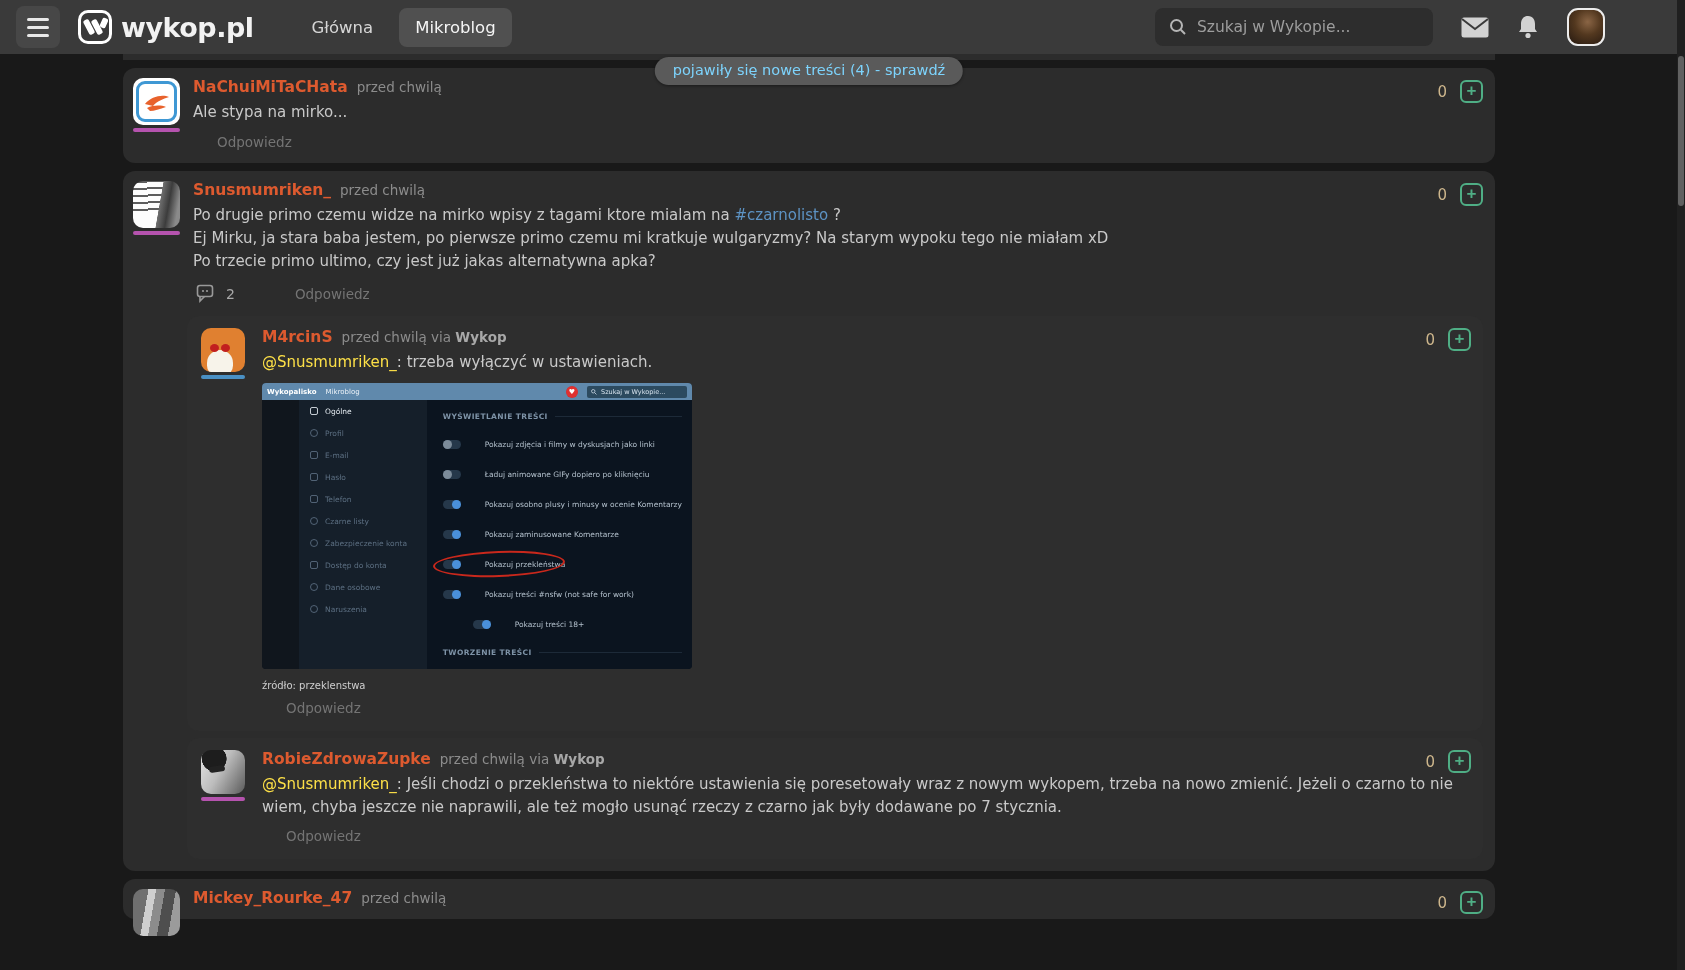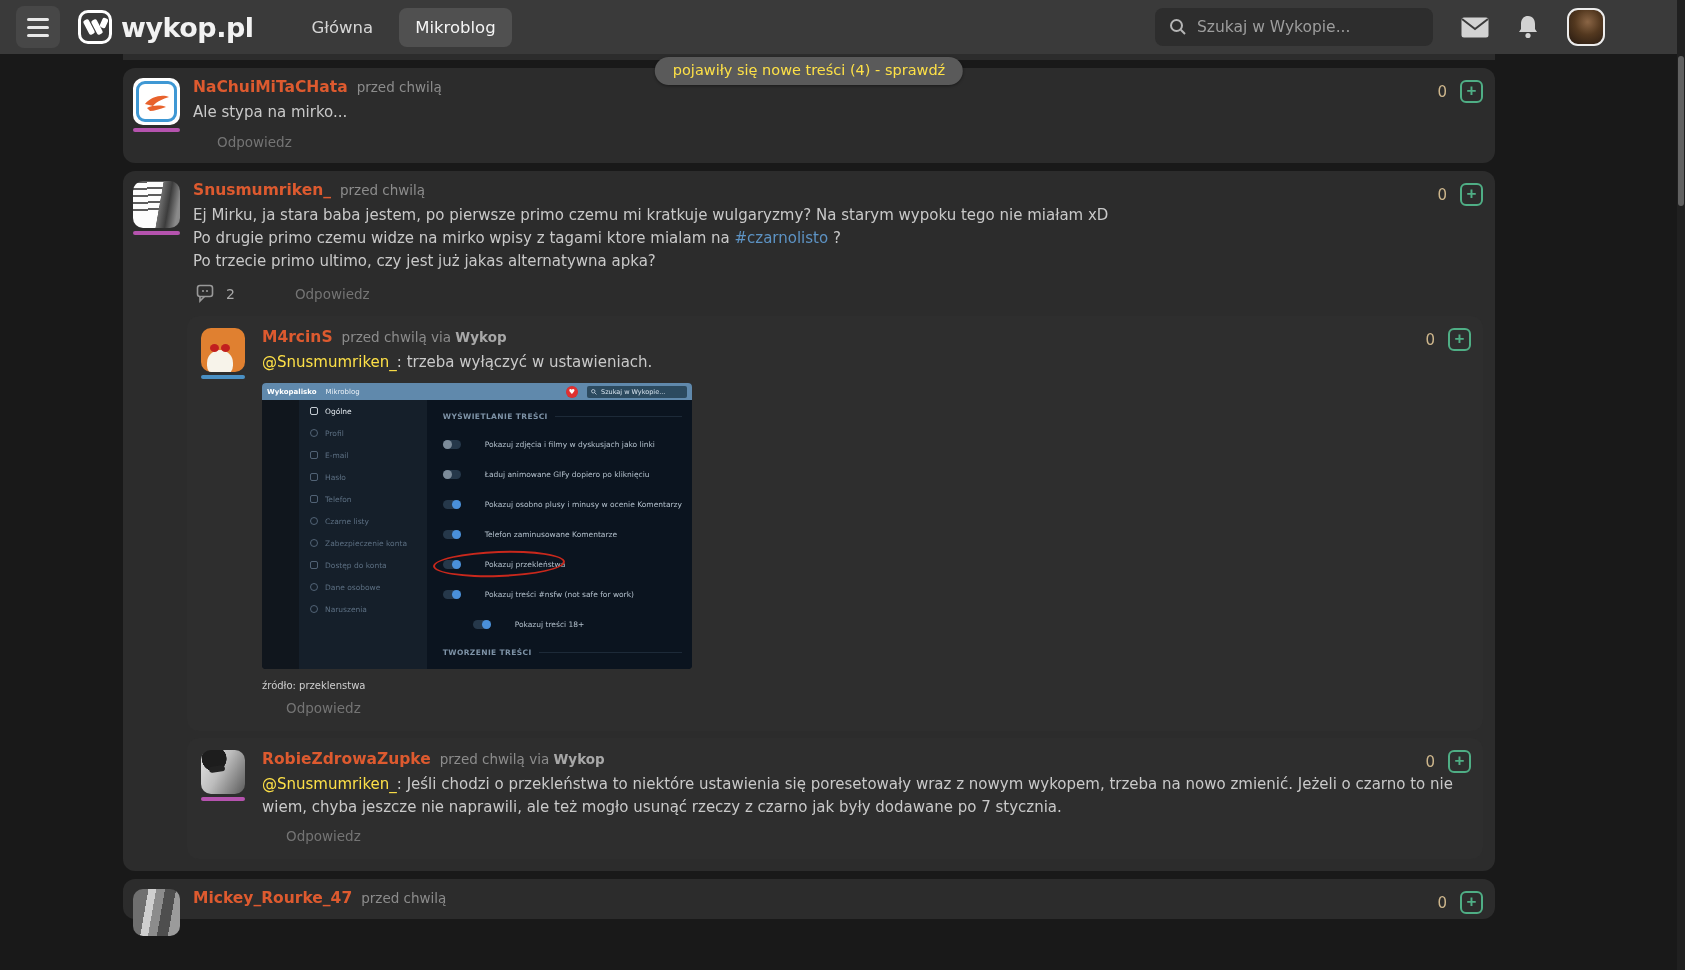--- a/index.html
+++ b/index.html
@@ -36,21 +36,21 @@
     color:#dcdcdc; font-size:15.5px; font-family:inherit;}
   .search-box input::placeholder{ color:#9d9d9d;}
   .nav-ic{ cursor:pointer; }
   .nav-avatar{ width:38px; height:38px; border:2px solid #ececec; border-radius:11px;
     background:radial-gradient(circle at 55% 35%, #8a6545 0%, #53381f 45%, #241810 100%); cursor:pointer;}
   
   .content{ position:absolute; left:123px; top:54px; width:1372px;}
   .prev-sliver{ height:6px; background:#2c2c2c;}
   .pill{
     position:absolute; left:686px; top:3px; transform:translateX(-50%); z-index:10;
-    background:#5a5a5a; color:#fde047; font-size:14.5px;
+    background:#5a5a5a; color:#7dd3fc; font-size:14.5px;
     padding:5px 18px 7px; border-radius:16px; white-space:nowrap; cursor:pointer;
     box-shadow:0 1px 3px rgba(0,0,0,.4);
   }
   .post{ position:relative; background:#2c2c2c; border-radius:12px;
     padding:10px 12px 12px 70px; margin-top:8px;}
   .pavatar{ position:absolute; left:10px; top:10px; width:47px; cursor:pointer;}
   .pavatar .img{ width:47px; height:47px; border-radius:10px; overflow:hidden; position:relative;}
   .pavatar .bar{ height:4px; border-radius:2px; margin-top:3px;}
   .bar-purple{ background:#b553ae;}
   .bar-blue{ background:#4a90c4;}
@@ -220,24 +220,24 @@
   <article class="post">
     <div class="pavatar">
       <div class="img av-sketch"></div>
       <div class="bar bar-purple"></div>
     </div>
     <div class="phead">
       <a class="uname">Snusmumriken_</a>
       <span class="ptime">przed chwilą</span>
     </div>
     <div class="pbody">
-      <div class="pline">Ej Mirku, ja stara baba jestem, po pierwsze primo czemu mi kratkuje wulgaryzmy? Na starym wypoku tego nie miałam xD</div>
       <div class="pline">
         <span>Po drugie primo czemu widze na mirko wpisy z tagami ktore mialam na </span><a class="taglink">#czarnolisto</a><span> ?</span>
       </div>
+      <div class="pline">Ej Mirku, ja stara baba jestem, po pierwsze primo czemu mi kratkuje wulgaryzmy? Na starym wypoku tego nie miałam xD</div>
       <div class="pline">Po trzecie primo ultimo, czy jest już jakas alternatywna apka?</div>
     </div>
     <div class="p-footer">
       <svg width="21" height="19" viewBox="0 0 21 19">
         <rect x="4.5" y="1.5" width="15" height="11" rx="2.5" fill="none" stroke="#999" stroke-width="1.6"></rect>
         <path d="M7 12.5 L7 17 L11.5 12.5" fill="none" stroke="#999" stroke-width="1.6"></path>
         <circle cx="10" cy="7" r="1.1" fill="#999"></circle>
           <circle cx="14" cy="7" r="1.1" fill="#999"></circle>
       </svg>
       <span class="cmt-count">2</span>
@@ -330,21 +330,21 @@
               <div class="mrow">
                   <span class="mtoggle"></span>
                   <span class="mlabel">Ładuj animowane GIFy dopiero po kliknięciu</span>
                 </div>
               <div class="mrow">
                   <span class="mtoggle on"></span>
                   <span class="mlabel">Pokazuj osobno plusy i minusy w ocenie Komentarzy</span>
                 </div>
               <div class="mrow">
                   <span class="mtoggle on"></span>
-                  <span class="mlabel">Telefon zaminusowane Komentarze</span>
+                  <span class="mlabel">Pokazuj zaminusowane Komentarze</span>
                 </div>
               <div class="mrow">
                   <span class="red-ellipse"></span>
                   <span class="mtoggle on"></span>
                   <span class="mlabel">Pokazuj przekleństwa</span>
                 </div>
               <div class="mrow">
                   <span class="mtoggle on"></span>
                   <span class="mlabel">Pokazuj treści #nsfw (not safe for work)</span>
                 </div>

